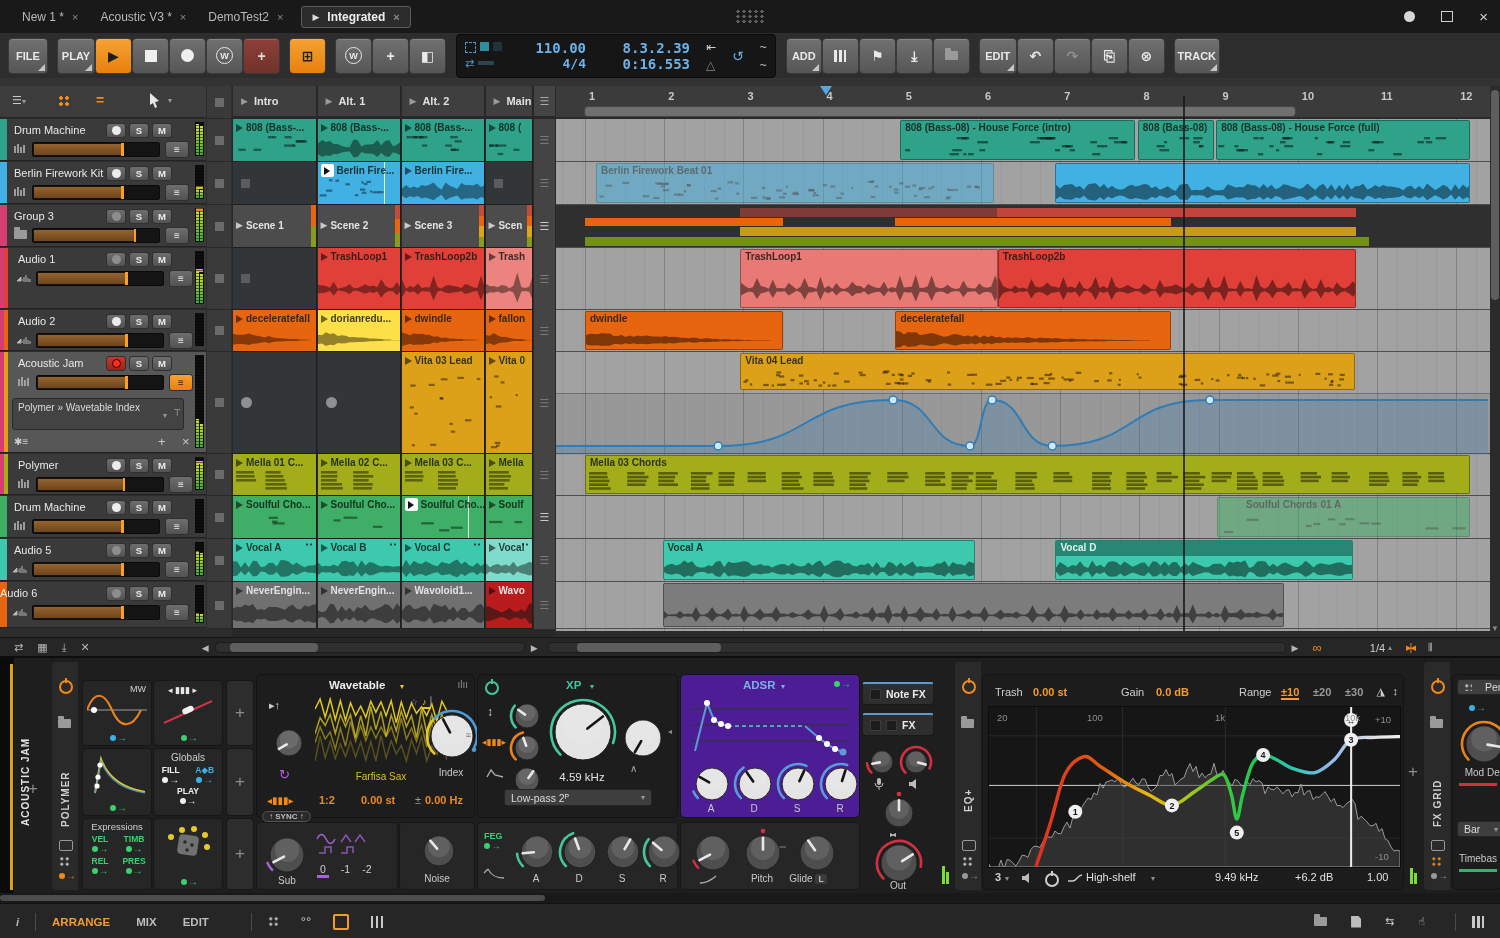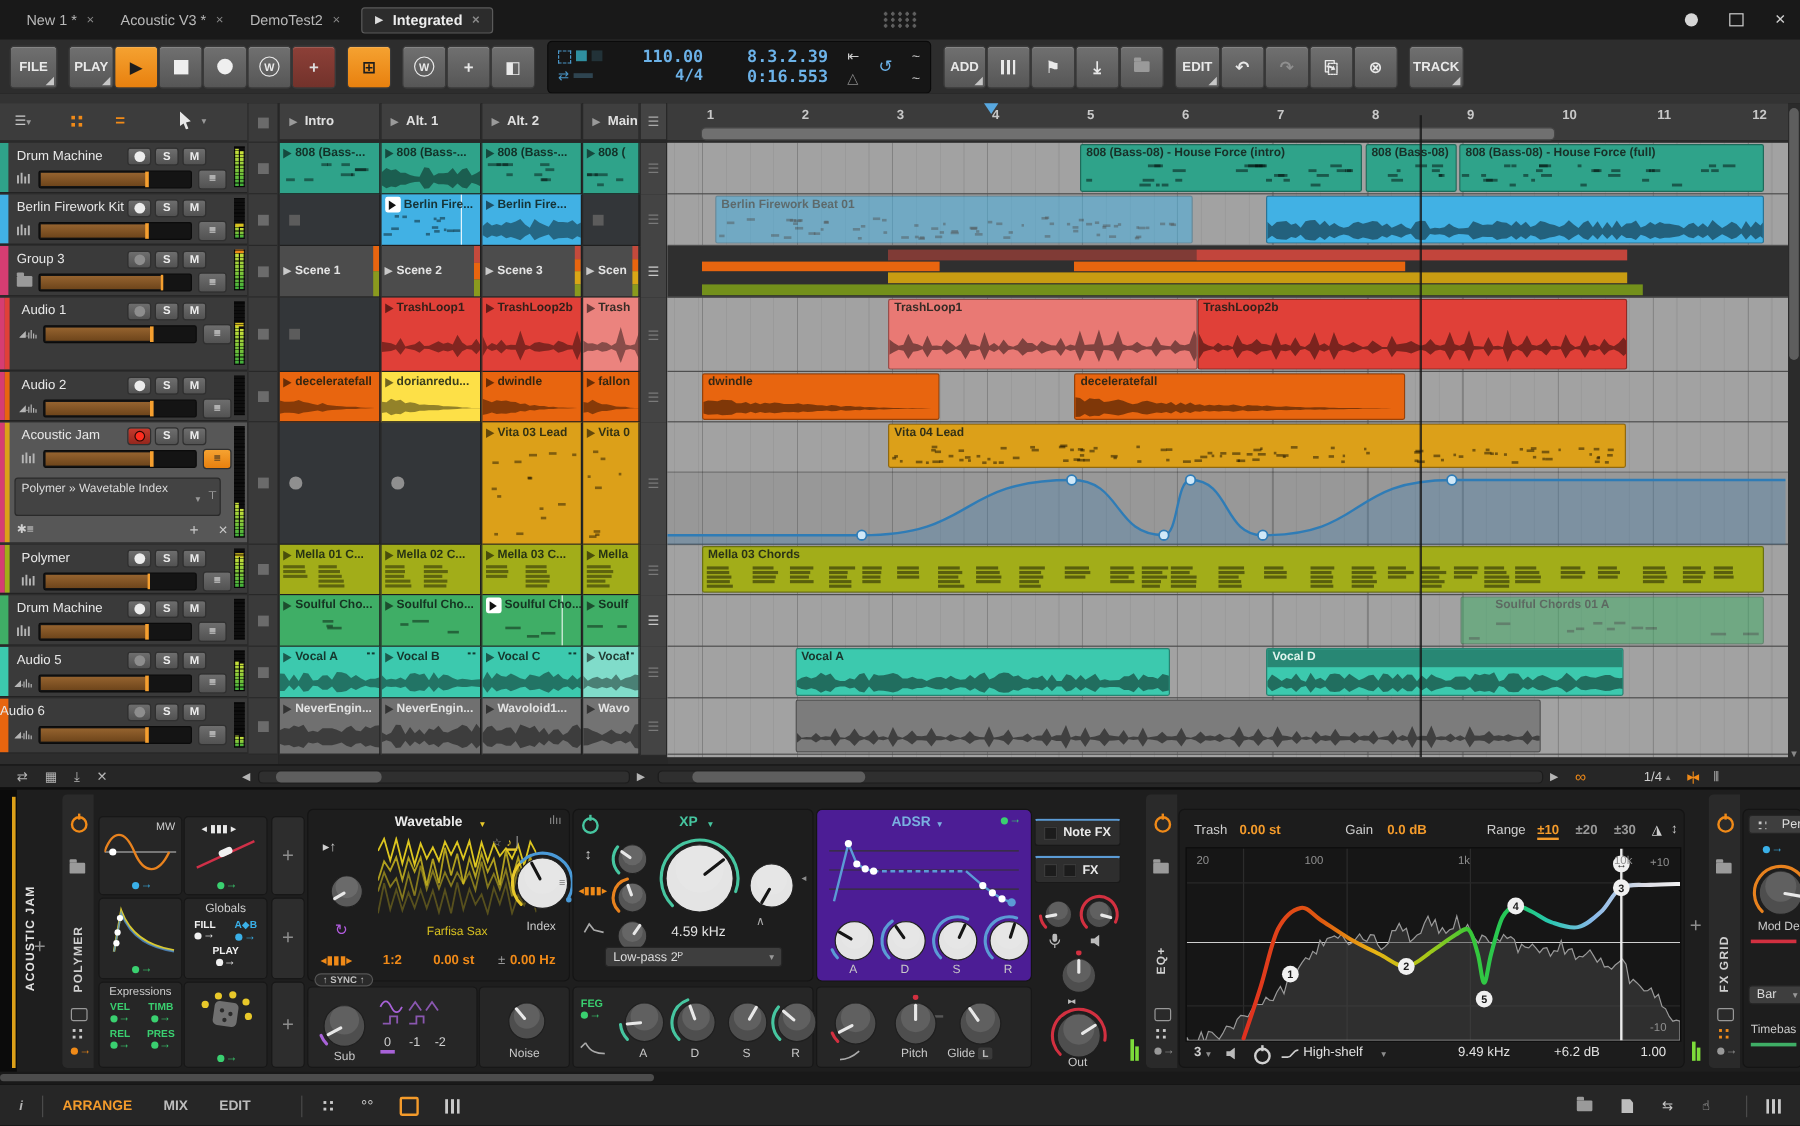--- a/index.html
+++ b/index.html
@@ -1049,21 +1049,21 @@
         <div class="lname">
           <span class="tri"></span>
           <span style="color: rgb(226, 226, 226);">Wavoloid1...</span>
         </div>
         <div style="position: absolute; inset: 15px 0px 0px;">
           <svg style="position:absolute;left:0;top:0" width="83" height="31" viewBox="0 0 83 31" preserveAspectRatio="none">
             <polygon points="0.0,14.0 4.0,8.8 7.9,7.8 11.9,11.9 15.8,11.6 19.8,9.4 23.7,9.2 27.7,14.5 31.6,6.7 35.6,8.2 39.5,9.8 43.5,7.8 47.4,13.4 51.4,9.5 55.3,15.2 59.3,11.1 63.2,10.7 67.2,15.6 71.1,13.4 75.1,8.2 79.0,6.8 83.0,12.1 83.0,22.4 79.0,26.3 75.1,25.3 71.1,21.4 67.2,19.7 63.2,23.4 59.3,23.1 55.3,20.1 51.4,24.3 47.4,21.4 43.5,25.6 39.5,24.1 35.6,25.3 31.6,26.5 27.7,20.6 23.7,24.5 19.8,24.4 15.8,22.8 11.9,22.5 7.9,25.6 4.0,24.9 0.0,21.0" fill="rgba(20,20,20,.55)"></polygon>
           </svg>
         </div>
       </div>
-      <div class="lcell" style="left: 252.5px; top: 463px; width: 47px; height: 47px; background: #737373;">
+      <div class="lcell" style="left: 252.5px; top: 463px; width: 47px; height: 47px; background: #b91c1c;">
         <div class="lname">
           <span class="tri"></span>
           <span style="color: rgb(226, 226, 226);">Wavo</span>
         </div>
         <div style="position: absolute; inset: 15px 0px 0px;">
           <svg style="position:absolute;left:0;top:0" width="47" height="31" viewBox="0 0 47 31" preserveAspectRatio="none">
             <polygon points="0.0,9.6 3.9,9.8 7.8,12.0 11.8,13.5 15.7,15.5 19.6,13.5 23.5,11.0 27.4,13.9 31.3,14.9 35.3,12.0 39.2,14.7 43.1,6.7 47.0,6.3 47.0,26.7 43.1,26.4 39.2,20.4 35.3,22.5 31.3,20.3 27.4,21.0 23.5,23.3 19.6,21.3 15.7,19.8 11.8,21.3 7.8,22.5 3.9,24.1 0.0,24.3" fill="rgba(20,20,20,.55)"></polygon>
           </svg>
         </div>
       </div>

